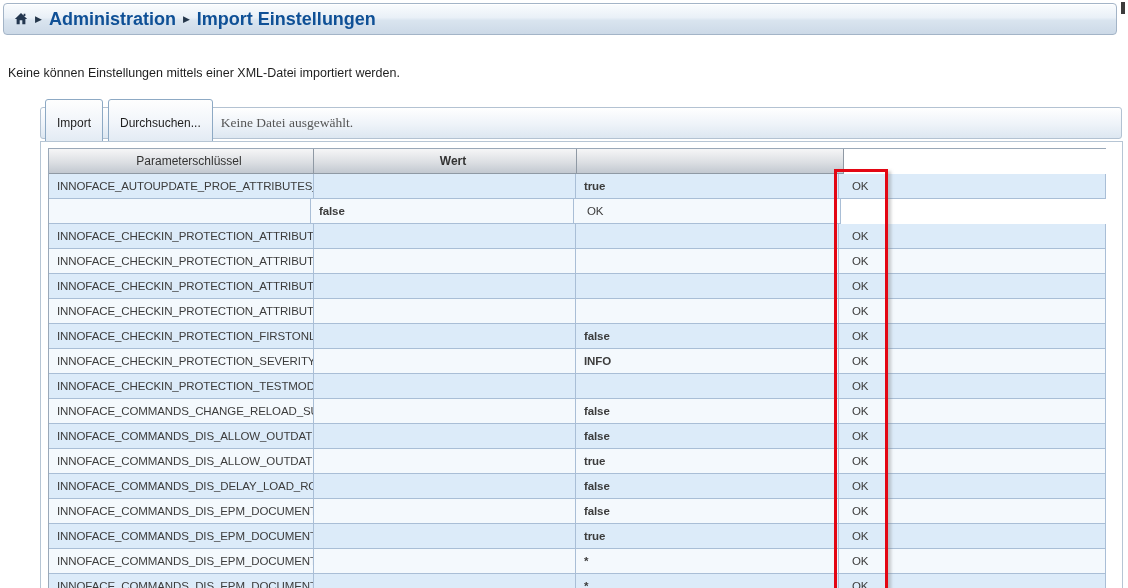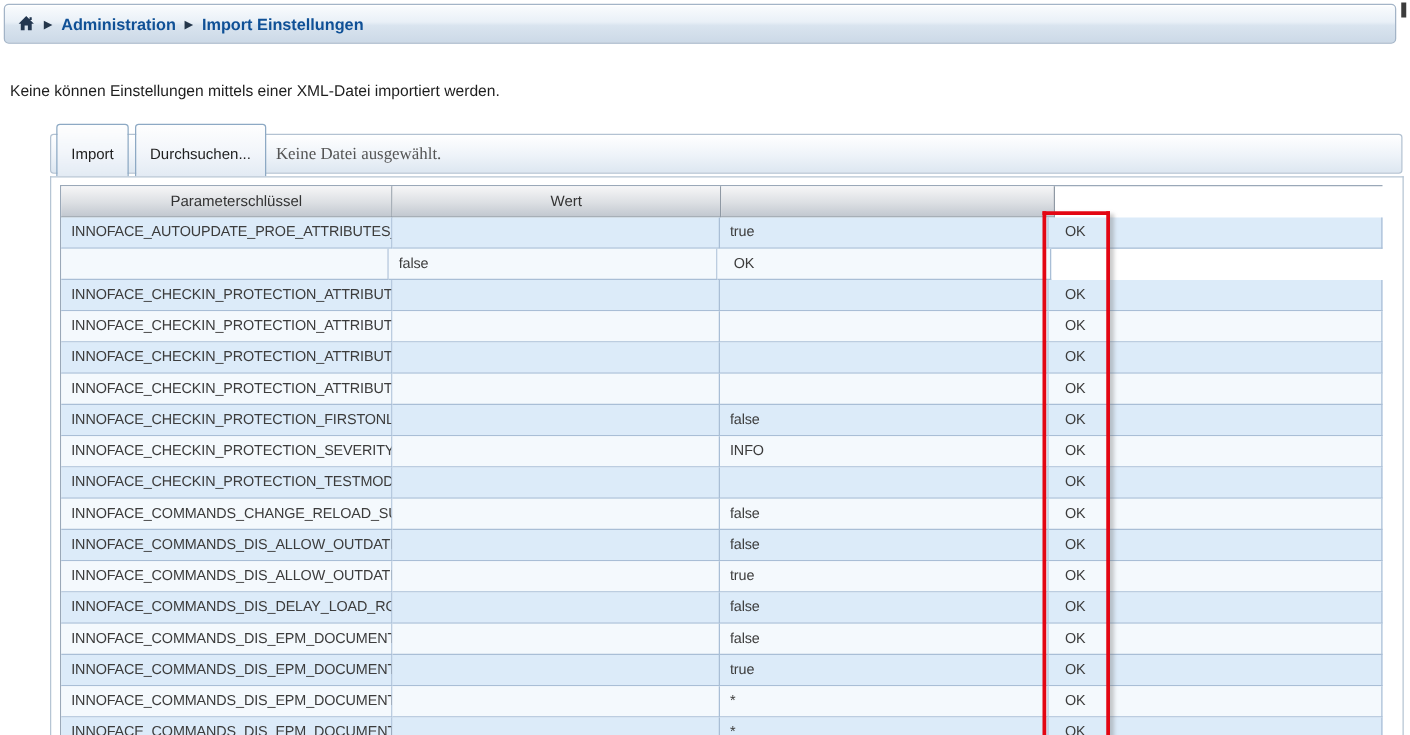--- a/index.html
+++ b/index.html
@@ -22,21 +22,21 @@
     display: flex; align-items: center;
     padding-left: 10px;
     box-sizing: border-box;
   }
   .crumb-sep {
     color: #24364a; font-size: 9px; margin: 0 7px;
     line-height: 1;
   }
   .crumb {
     color: var(--link-blue, #0f5096);
-    font-weight: bold; font-size: 13px;
+    font-weight: bold; font-size: 18px;
     cursor: pointer; white-space: nowrap;
   }
   .home-icon { display: inline-flex; cursor: pointer; margin-top: -1px; }
 
   .screen-artifact {
     left: 1121px; top: 2px; width: 4px; height: 12px;
     background: #3c3c3c;
   }
 
   
@@ -91,21 +91,21 @@
   .trow.even .tcell { background: var(--row-even, #f4f9fd); }
   .tcell {
     height: 25px; line-height: 24px; box-sizing: border-box;
     border-right: 1px solid #a9bed6; border-bottom: 1px solid #a9bed6;
     font-size: 11.5px; letter-spacing: -0.1px; color: #3c3c3c;
     overflow: hidden; white-space: nowrap;
     padding-left: 8px;
   }
   .c0 { width: 265px; }
   .c1 { width: 262px; }
-  .c2 { width: 263px; }
+  .c2 { width: 263px; font-weight: bold; }
   .c3 { width: 267px; padding-left: 13px; }
   .hcell.c0, .hcell.c1, .hcell.c2, .hcell.c3 { padding-left: 16px; }
 
   
   .annotation-rect {
     left: 834px; top: 169px; width: 54px; height: 425px;
     border: 3px solid var(--accent-red, #e30613);
     border-bottom: none;
     box-shadow: 3px 2px 3px rgba(110,110,110,0.35);
     box-sizing: border-box;

